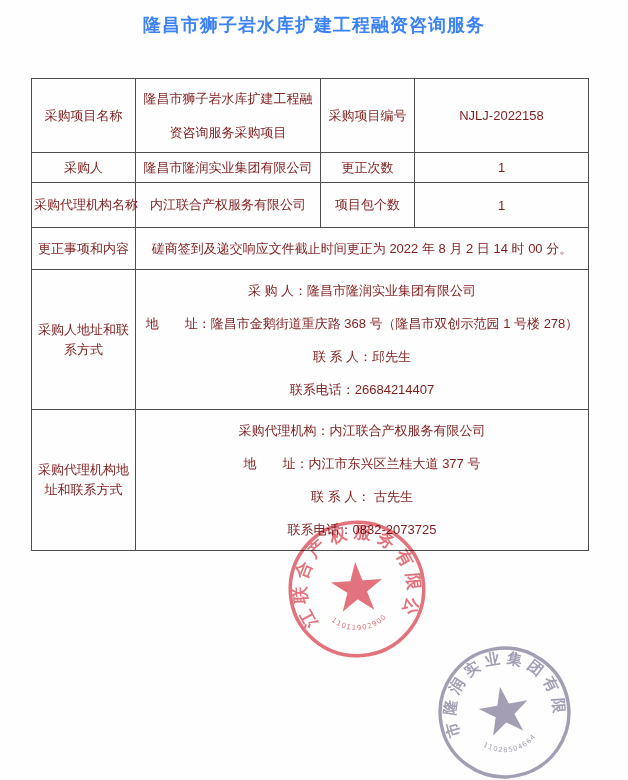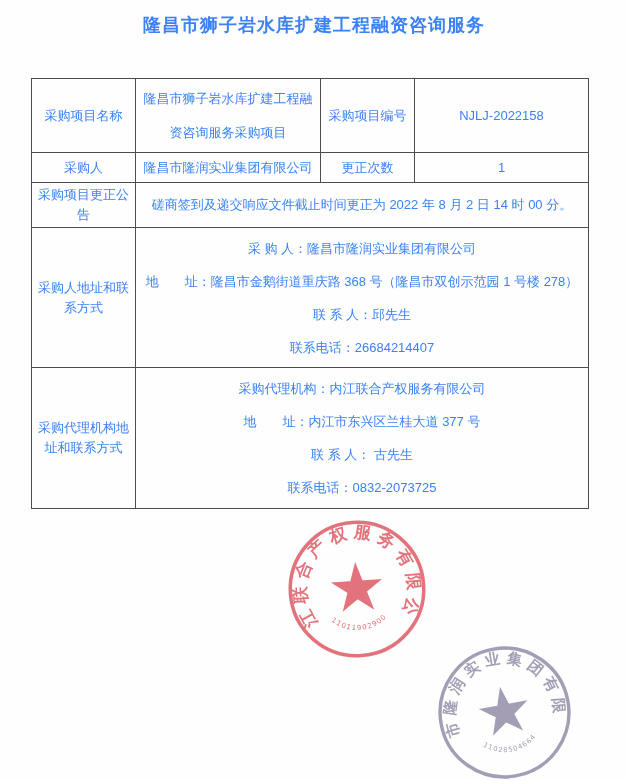--- a/index.html
+++ b/index.html
@@ -11,21 +11,21 @@
   .title-block { padding-top:8px; text-align:center; }
   .title-line {
     font-family:"Liberation Serif","DejaVu Serif",serif;
     font-weight:700; font-size:18px; line-height:35px; color:#3b82f6; letter-spacing:1px;
   }
   table.doc {
     position:absolute; left:31px; top:78px; width:557px;
     border-collapse:collapse; table-layout:fixed;
   }
   table.doc td {
-    border:1px solid #4d4d4d; font-size:13px; color:#3b82f6;
+    border:1px solid #4d4d4d; font-size:13px; color:#7f1d1d;
     text-align:center; vertical-align:middle; padding:2px;
   }
   col.c1{width:104px;} col.c2{width:185px;} col.c3{width:94px;} col.c4{width:174px;}
   tr.r1{height:74px;} tr.r2{height:44px;} tr.r3{height:44px;} tr.r4{height:30px;}
   tr.r5{height:45px;} tr.r6{height:42px;} tr.r7{height:140px;} tr.r8{height:141px;}
   td.label-cell { line-height:20px; }
   td.nowrap { white-space:nowrap; font-size:12px; padding:0; }
   td.val-multiline {
     text-align:left; padding-left:6px; font-size:12.5px; line-height:34px;
   }
@@ -79,23 +79,29 @@
 
 
 
     <tr class="r4">
       <td class="label-cell">采购人</td>
       <td>隆昌市隆润实业集团有限公司</td>
       <td class="label-cell">更正次数</td>
       <td>1</td>
     </tr>
 
+    <tr class="r5">
+      <td class="label-cell nowrap">采购代理机构名称</td>
+      <td>内江联合产权服务有限公司</td>
+      <td class="label-cell">项目包个数</td>
+      <td>1</td>
+    </tr>
 
     <tr class="r6">
-      <td class="label-cell">采购项目更正公告</td>
+      <td class="label-cell">更正事项和内容</td>
       <td class="val-left" colspan="3">磋商签到及递交响应文件截止时间更正为 2022 年 8 月 2 日 14 时 00 分。</td>
     </tr>
 
     <tr class="r7">
       <td class="label-cell wrap-label">采购人地址和联系方式</td>
       <td class="contact-cell" colspan="3">
         <div class="contact-line">采 购 人：隆昌市隆润实业集团有限公司</div>
         <div class="contact-line">地　　址：隆昌市金鹅街道重庆路 368 号（隆昌市双创示范园 1 号楼 278）</div>
         <div class="contact-line">联 系 人：邱先生</div>
         <div class="contact-line">联系电话：26684214407</div>

